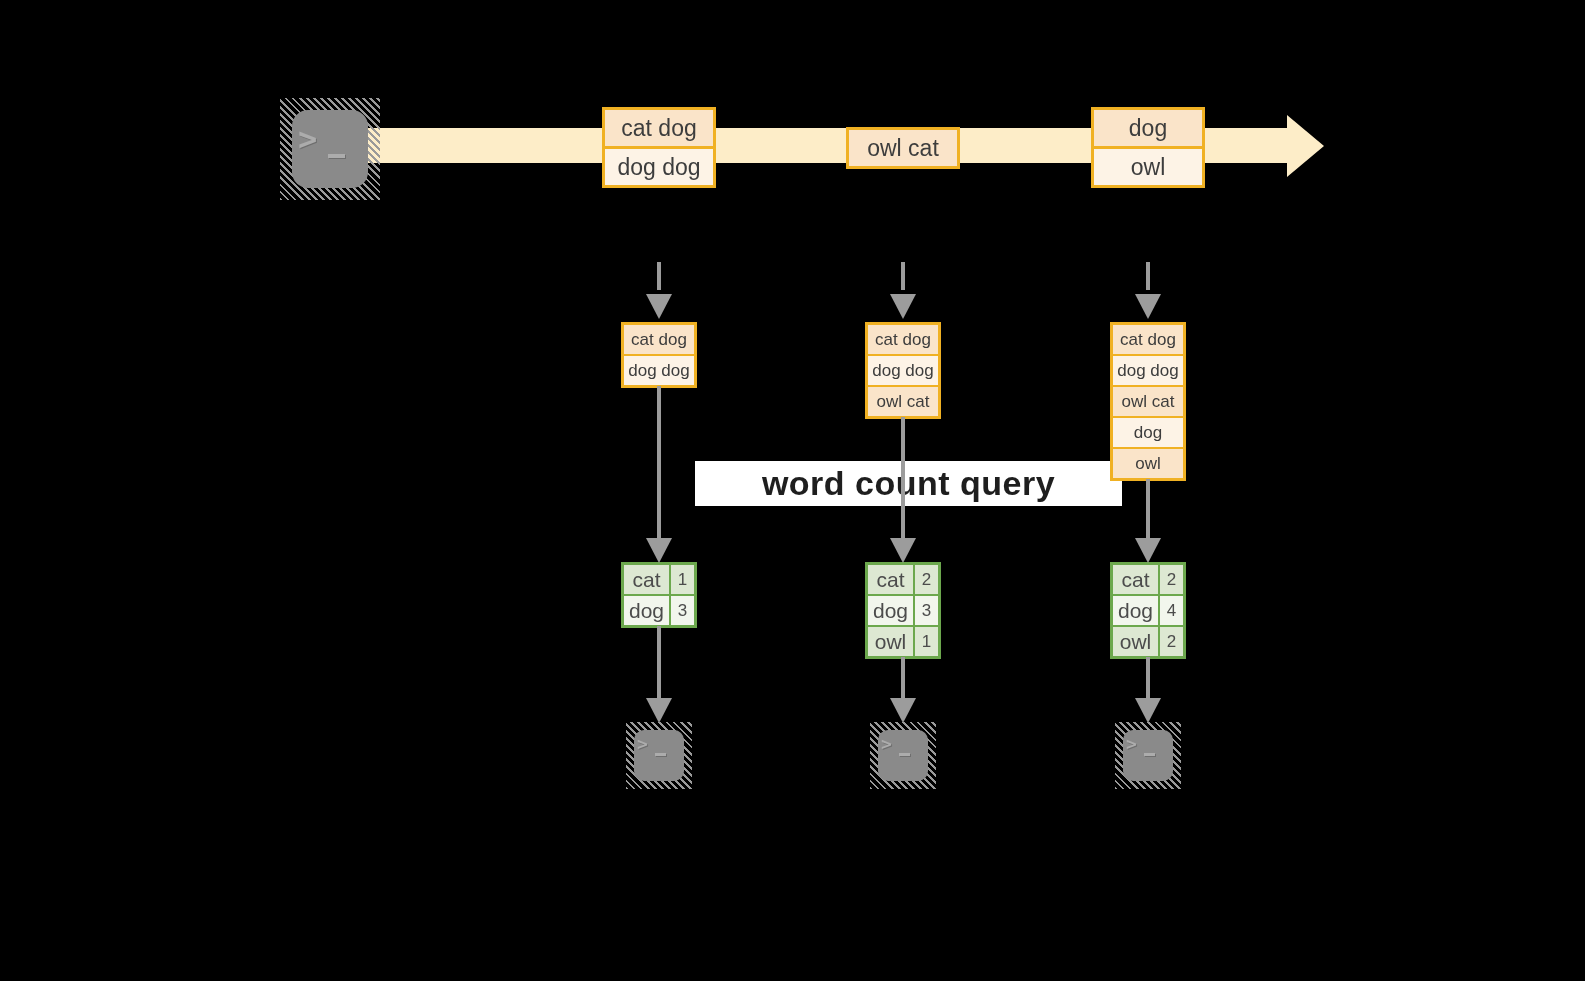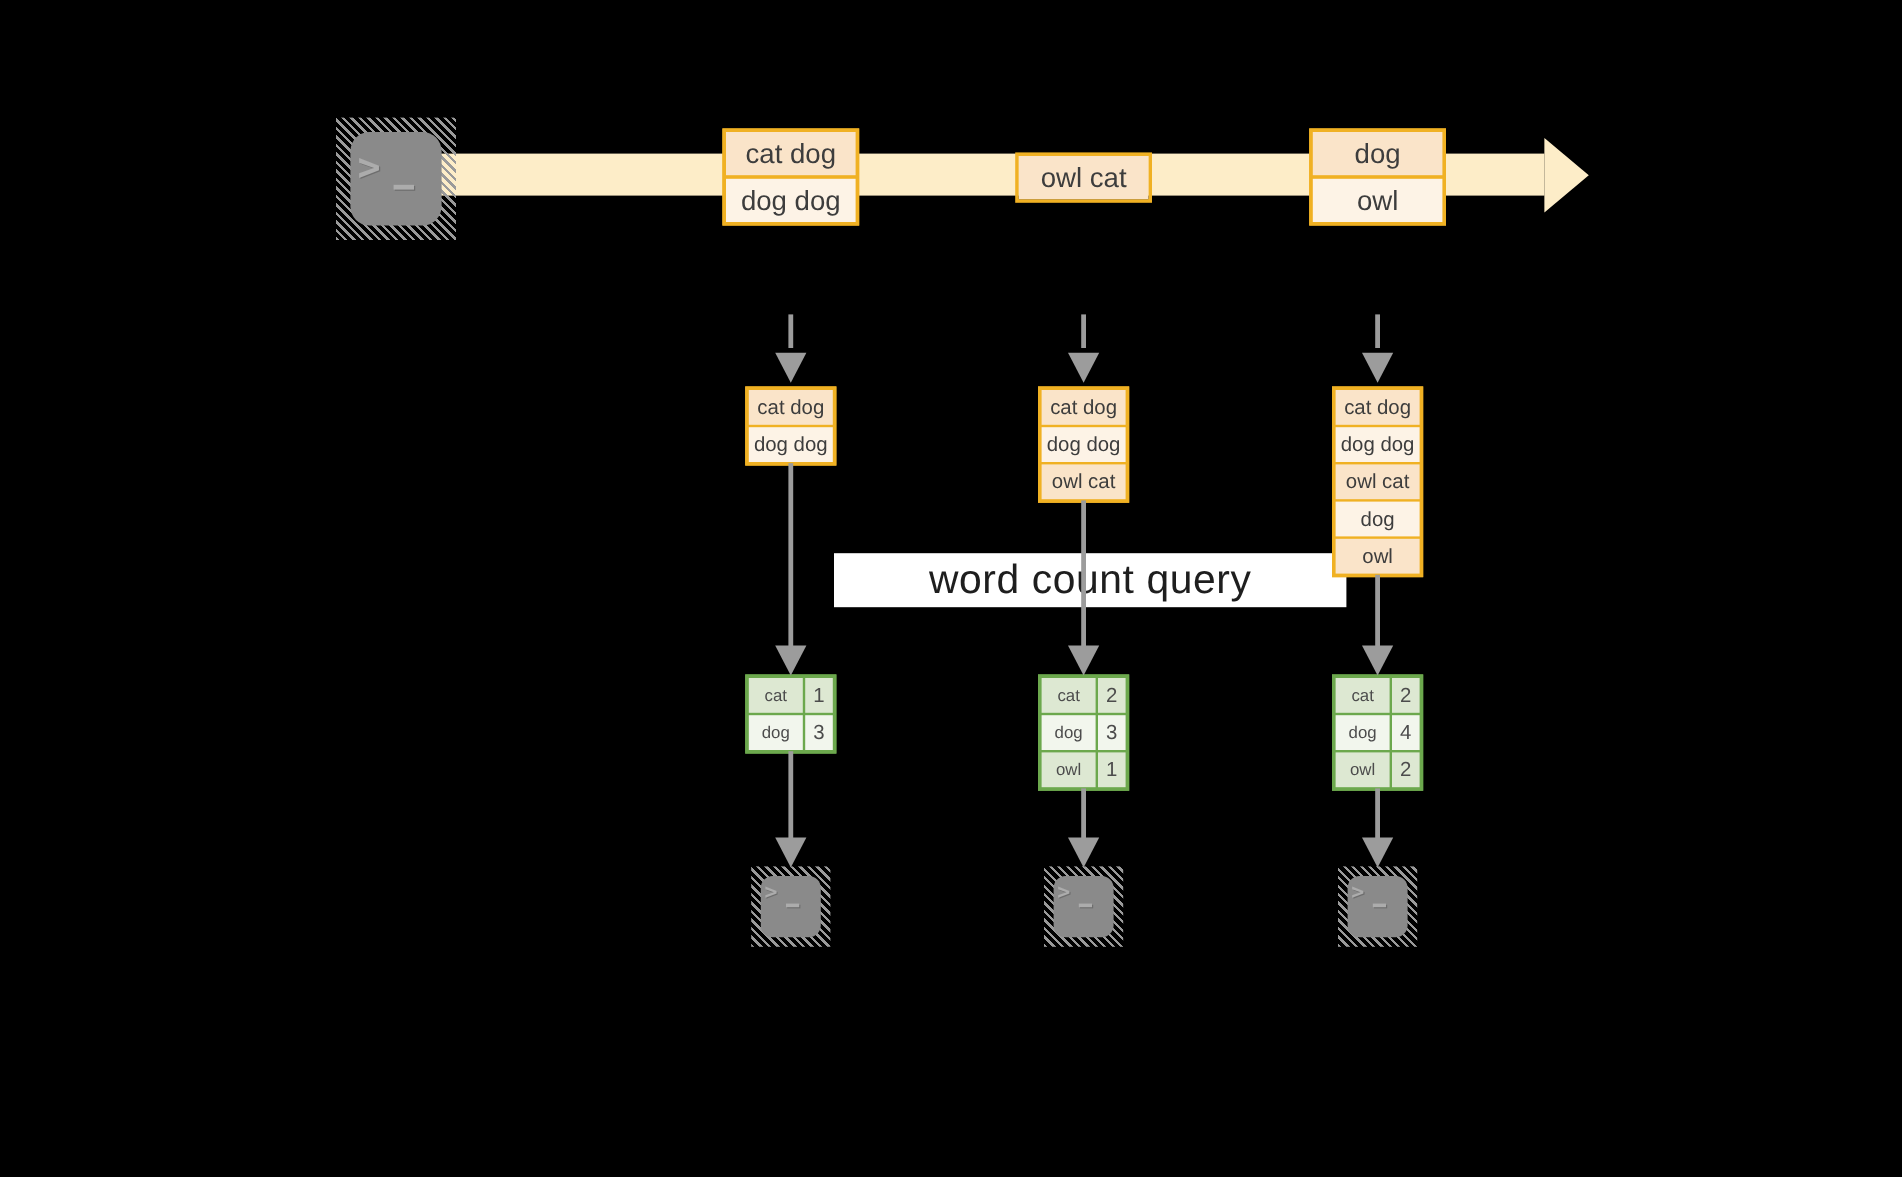--- a/index.html
+++ b/index.html
@@ -46,33 +46,33 @@
     border-top:25px solid var(--arrow-gray,#9C9C9C);}
   .tri.top{top:294px;}
   .tri.c1{left:646px;} .tri.c2{left:890px;} .tri.c3{left:1135px;}
   
   .stack{position:absolute;top:322px;border:3px solid var(--box-border,#F0B123);background:var(--box-border,#F0B123);z-index:2;}
   .stack .row{width:70px;height:29px;line-height:29px;text-align:center;font-size:17px;color:var(--text,#3D3D3D);}
   .stack .row + .row{margin-top:2px;}
   .stack.c1{left:621px;} .stack.c2{left:865px;} .stack.c3{left:1110px;}
   
   .query{position:absolute;left:695px;top:461px;width:427px;height:45px;background:var(--query-bg,#FFFFFF);z-index:1;}
-  .query span{display:block;width:100%;text-align:center;line-height:45px;font-size:34px;font-weight:400;color:#1e1e1e;letter-spacing:0.5px;}
+  .query span{display:block;width:100%;text-align:center;line-height:45px;font-size:34px;font-weight:700;color:#1e1e1e;letter-spacing:0.5px;}
   
   .line{position:absolute;width:4px;background:var(--arrow-gray,#9C9C9C);z-index:3;}
   .line.c1{left:657px;} .line.c2{left:901px;} .line.c3{left:1146px;}
   .l-up.c1{top:386px;height:153px;} .l-up.c2{top:417px;height:122px;} .l-up.c3{top:479px;height:60px;}
   .tri.mid{top:538px;}
   .l-dn.c1{top:626px;height:73px;} .l-dn.c2{top:657px;height:42px;} .l-dn.c3{top:657px;height:42px;}
   .tri.bot{top:698px;}
   
   .gtable{position:absolute;top:562px;border:3px solid var(--table-border,#6CA84D);background:var(--table-border,#6CA84D);z-index:2;}
   .gtable .grow{display:flex;width:70px;height:29px;}
   .gtable .grow + .grow{margin-top:2px;}
-  .gtable .wcell{width:45px;height:29px;line-height:29px;text-align:center;font-size:14px;color:#4c4c4c;}
+  .gtable .wcell{width:45px;height:29px;line-height:29px;text-align:center;font-size:21px;color:#4c4c4c;}
   .gtable .ccell{width:23px;height:29px;line-height:29px;text-align:center;font-size:17px;color:#4c4c4c;margin-left:2px;}
   .gfill-dark{background:var(--table-fill-dark,#DDE8D2);}
   .gfill-light{background:var(--table-fill-light,#F2F6ED);}
   .gtable.c1{left:621px;} .gtable.c2{left:865px;} .gtable.c3{left:1110px;}
 </style>
 </head>
 <body>
 
 <div id="canvas">
 

